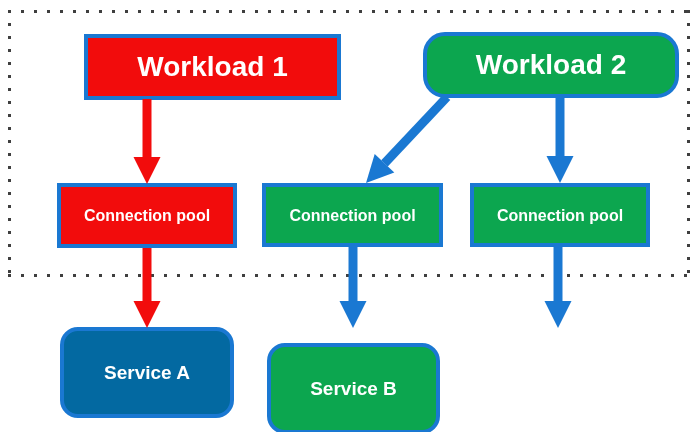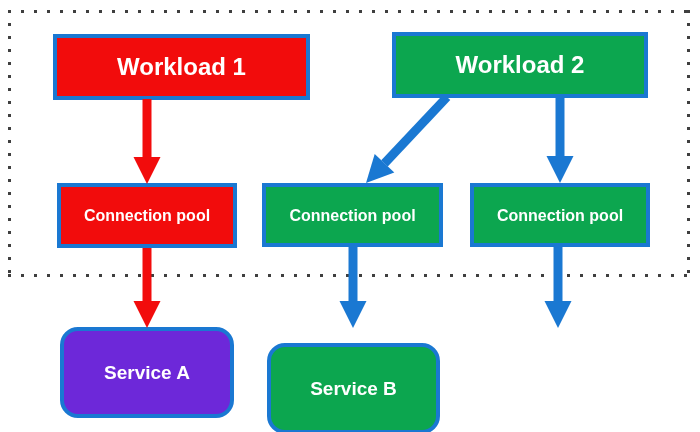--- a/index.html
+++ b/index.html
@@ -35,21 +35,21 @@
     display: flex;
     align-items: center;
     justify-content: center;
     text-align: center;
     box-sizing: border-box;
     border: 4px solid var(--blue);
     color: var(--text);
     font-weight: bold;
   }
   .node .label { display: block; }
-  .node.workload { font-size: 24px; }
+  .node.workload { font-size: 28px; margin-left: 31px; }
   .node.pool { font-size: 16px; line-height: 25px; }
   .node.pool .label { width: 130px; }
   .node.service { font-size: 19px; border-radius: 18px; }
 
   #workload-1 { left: 53px;  top: 34px;  width: 257px; height: 66px; }
   #workload-2 { left: 392px; top: 32px;  width: 256px; height: 66px; }
   #pool-1     { left: 57px;  top: 183px; width: 180px; height: 65px; }
   #pool-2     { left: 262px; top: 183px; width: 181px; height: 64px; }
   #pool-3     { left: 470px; top: 183px; width: 180px; height: 64px; }
   #service-a  { left: 60px;  top: 327px; width: 174px; height: 91px; }
@@ -70,37 +70,37 @@
     <div class="edge h top"></div>
     <div class="edge h bottom"></div>
     <div class="edge v left"></div>
     <div class="edge v right"></div>
   </div>
 
   <div id="workload-1" class="node workload" style="background: rgb(242, 12, 12);">
     <span class="label">Workload 1</span>
   </div>
 
-  <div id="workload-2" class="node workload" style="background: rgb(12, 166, 79);">
+  <div id="workload-2" class="node workload" style="background: rgb(12, 166, 79); border-radius: 22px;">
     <span class="label">Workload 2</span>
   </div>
 
   <div id="pool-1" class="node pool" style="background: rgb(242, 12, 12);">
     <span class="label">Connection pool</span>
   </div>
 
   <div id="pool-2" class="node pool" style="background: rgb(12, 166, 79);">
     <span class="label">Connection pool</span>
   </div>
 
   <div id="pool-3" class="node pool" style="background: rgb(12, 166, 79);">
     <span class="label">Connection pool</span>
   </div>
 
-  <div id="service-a" class="node service" style="background: #6d28d9;">
+  <div id="service-a" class="node service" style="background: #0369a1;">
     <span class="label">Service A</span>
   </div>
 
   <div id="service-b" class="node service" style="background: rgb(12, 166, 79);">
     <span class="label">Service B</span>
   </div>
 
 
   <svg class="arrows" width="700" height="432" viewBox="0 0 700 432">
     <g class="arrow" style="color: rgb(242, 12, 12);">

